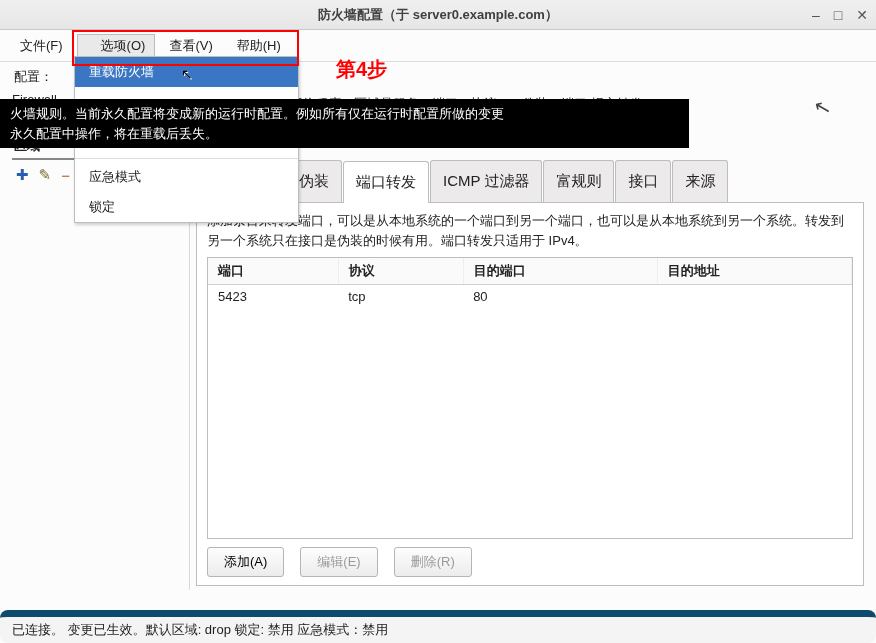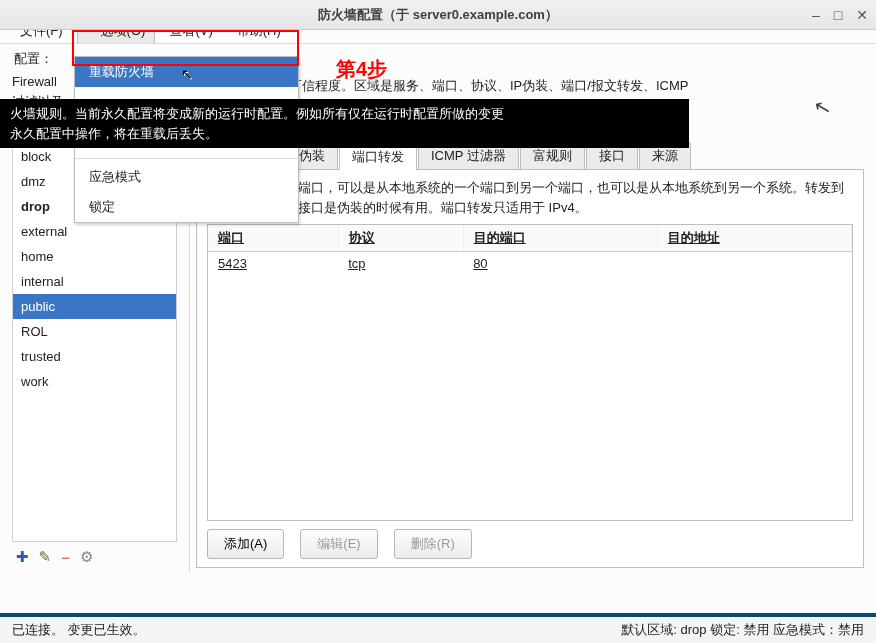--- a/index.html
+++ b/index.html
@@ -36,23 +36,23 @@
     gap: 14px;
     align-items: center;
     height: 100%;
     font-size: 14px;
     color: #555;
   }
   .titlebar .win-controls span { cursor: pointer; }
 
   
   .menubar {
-    height: 14px;
-    display: flex;
-    align-items: flex-end;
+    height: 32px;
+    display: flex;
+    align-items: center;
     padding: 0 10px;
     gap: 4px;
     border-bottom: 1px solid #dcdcdc;
     background: #fcfcfc;
   }
   .menubar .menu-item {
     padding: 3px 10px;
     cursor: pointer;
   }
   .menubar .menu-item.open {
@@ -205,26 +205,26 @@
     min-height: 68px;
   }
 
   .tabs {
     display: flex;
     gap: 0;
     border-bottom: 1px solid #bdbdbd;
     margin-left: 90px;
   }
   .tabs .tab {
-    padding: 4px 12px;
+    padding: 11px 12px;
     border: 1px solid #bdbdbd;
     border-bottom: none;
     background: #eceaea;
     cursor: pointer;
-    font-size: 13px;
+    font-size: 15px;
     margin-right: 1px;
     border-radius: 3px 3px 0 0;
   }
   .tabs .tab.active {
     background: #fff;
     position: relative;
     top: 1px;
   }
 
   .panel {
@@ -240,21 +240,21 @@
     font-size: 13px;
     line-height: 1.55;
     margin-bottom: 6px;
   }
   .table {
     border: 1px solid #bdbdbd;
     flex: 1;
     background: #fff;
     overflow: auto;
   }
-  .table table { width: 100%; border-collapse: collapse; font-size: 13px; text-decoration: underline; }
+  .table table { width: 100%; border-collapse: collapse; font-size: 13px; }
   .table th {
     text-align: left;
     font-weight: bold;
     padding: 4px 10px;
     border-bottom: 1px solid #cfcfcf;
     border-right: 1px solid #eee;
     background: #fafafa;
   }
   .table td {
     padding: 4px 10px;
@@ -275,26 +275,27 @@
   }
   .panel-btns button:disabled {
     color: #9a9a9a;
     cursor: default;
   }
 
   
   .statusbar {
     position: absolute;
     bottom: 0; left: 0; right: 0;
-    border-top: 4px solid #0c4a6e;
+    border-top: 7px solid #0c4a6e;
     background: #f4f4f4;
     padding: 4px 12px;
     font-size: 13px;
     display: flex;
-    justify-content: space-between;
+    justify-content: flex-start;
+    border-radius: 8px;
   }
 
   
   .big-cursor {
     position: absolute;
     top: 95px; right: 45px;
     font-size: 20px;
     color: #444;
     transform: rotate(-15deg);
     pointer-events: none;
@@ -341,32 +342,20 @@
 <div class="config-row">
   <span>配置：</span>
 </div>
 
 <div class="main">
 
   <div class="sidebar">
     <div class="lbl">Firewall</div>
     <div class="lbl">过滤以及</div>
     <div class="zone-hdr">区域</div>
-    <div class="zone-list" id="zone-list">
-        <div class="zone">block</div>
-        <div class="zone">dmz</div>
-        <div class="zone bold">drop</div>
-        <div class="zone">external</div>
-        <div class="zone">home</div>
-        <div class="zone">internal</div>
-        <div class="zone selected">public</div>
-        <div class="zone">ROL</div>
-        <div class="zone">trusted</div>
-        <div class="zone">work</div>
-      </div>
     <div class="sidebar-tools">
       <span style="color:#2a5db0;">✚</span>
       <span style="color:#7a6a2a;">✎</span>
       <span style="color:#c05030;">−</span>
       <span style="color:#888;">⚙</span>
     </div>
   </div>
 
   <div class="right">
     <div class="desc">

